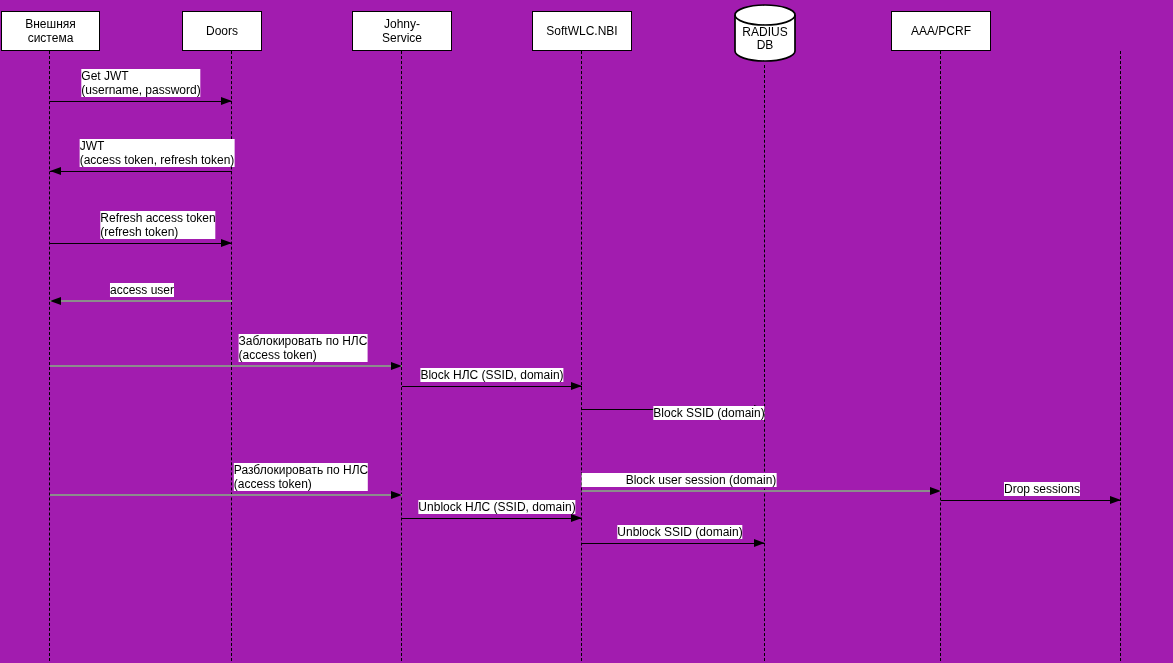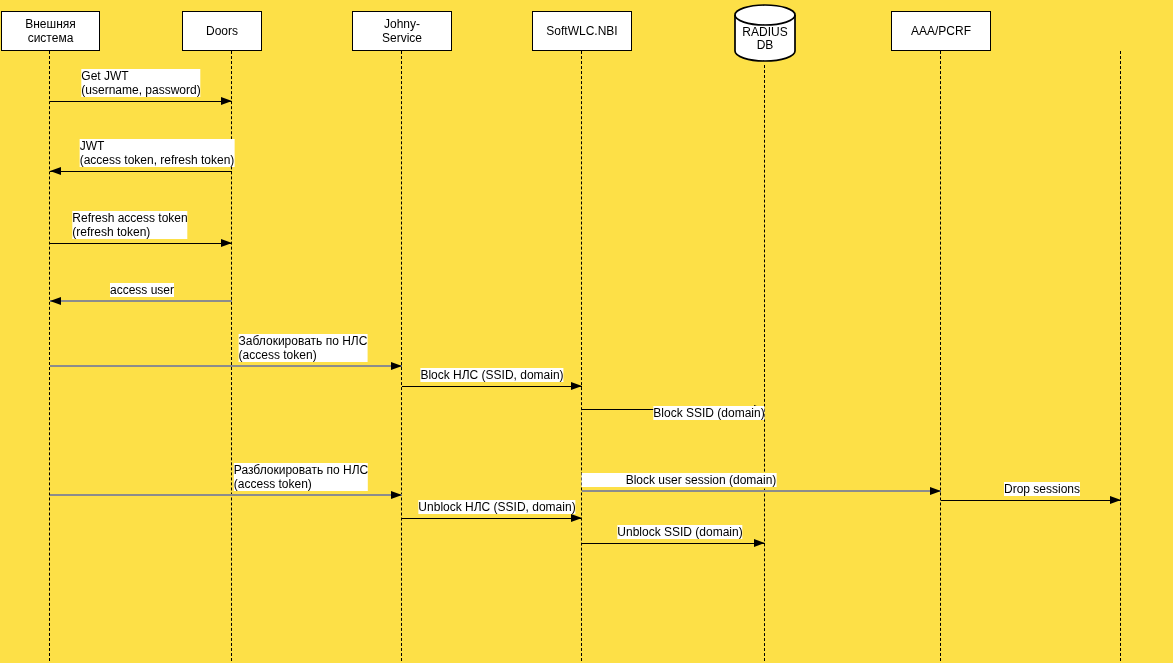--- a/index.html
+++ b/index.html
@@ -5,21 +5,21 @@
   html, body {
     margin: 0;
     padding: 0;
     background: #ffffff;
     font-family: "Liberation Sans", "DejaVu Sans", sans-serif;
   }
   #canvas {
     position: relative;
     width: 1173px;
     height: 663px;
-    background: #fde047;
+    background: #a21caf;
     color: #000;
     overflow: hidden;
   }
   .actor-box {
     position: absolute;
     box-sizing: border-box;
     background: #ffffff;
     border: 1px solid #000000;
     display: flex;
     align-items: center;
@@ -92,21 +92,21 @@
     <div class="msg-line black" style="left: 50px; top: 101px; width: 182px; border-top-color: rgb(0, 0, 0);"></div>
     <div class="msg-head right" style="left: 221px; top: 97px;"></div>
     <div class="msg-label" style="left: 141px; top: 69px;">Get JWT
 (username, password)</div>
     <div class="msg-line black" style="left: 50px; top: 171px; width: 182px; border-top-color: rgb(0, 0, 0);"></div>
     <div class="msg-head left" style="left: 50px; top: 167px;"></div>
     <div class="msg-label" style="left: 157px; top: 139px;">JWT
 (access token, refresh token)</div>
     <div class="msg-line black" style="left: 50px; top: 243px; width: 182px; border-top-color: rgb(0, 0, 0);"></div>
     <div class="msg-head right" style="left: 221px; top: 239px;"></div>
-    <div class="msg-label" style="left: 130px; top: 211px;">Refresh access token
+    <div class="msg-label" style="left: 158px; top: 211px;">Refresh access token
 (refresh token)</div>
     <div class="msg-line gray" style="left: 50px; top: 300px; width: 182px; border-top-color: rgb(140, 140, 140);"></div>
     <div class="msg-head left" style="left: 50px; top: 297px;"></div>
     <div class="msg-label" style="left: 142px; top: 283px;">access user</div>
     <div class="msg-line gray" style="left: 50px; top: 365px; width: 352px; border-top-color: rgb(140, 140, 140);"></div>
     <div class="msg-head right" style="left: 391px; top: 362px;"></div>
     <div class="msg-label" style="left: 303px; top: 334px;">Заблокировать по НЛС
 (access token)</div>
     <div class="msg-line black" style="left: 402px; top: 386px; width: 180px; border-top-color: rgb(0, 0, 0);"></div>
     <div class="msg-head right" style="left: 571px; top: 382px;"></div>

